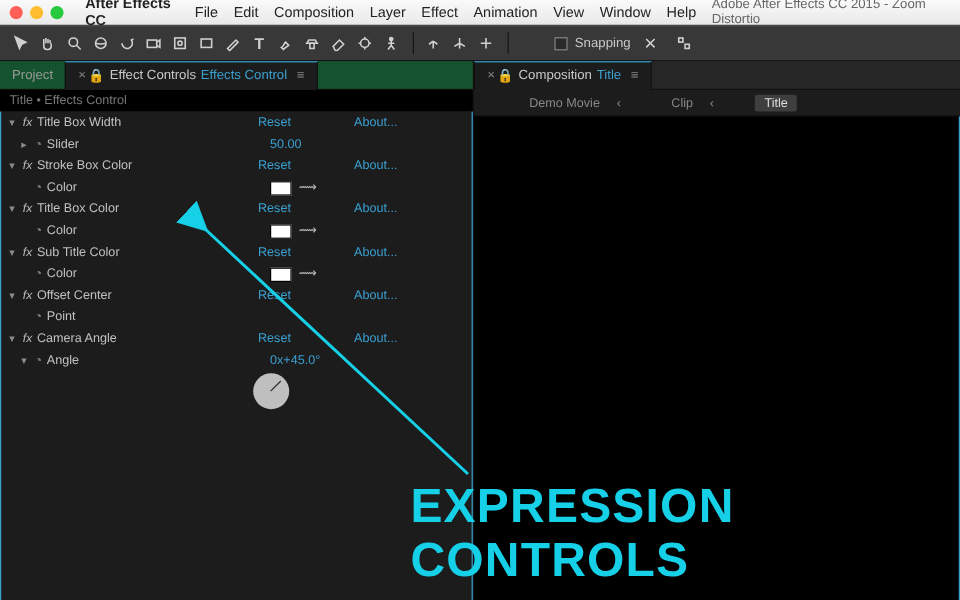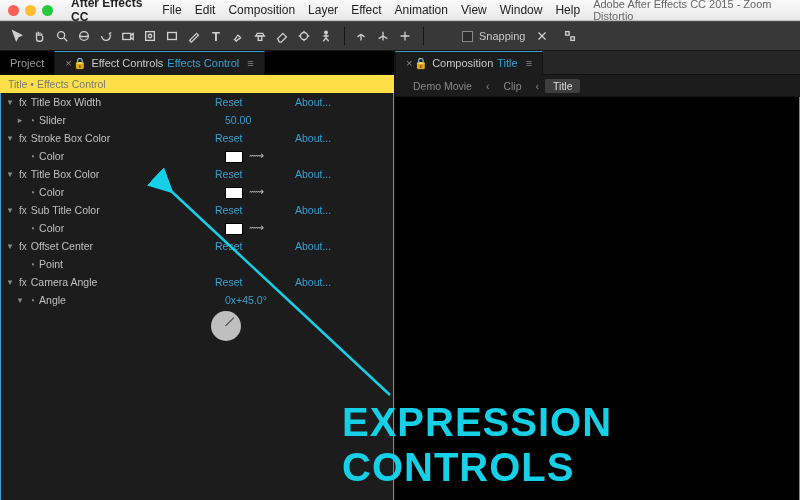--- a/index.html
+++ b/index.html
@@ -21,54 +21,54 @@
   .tb-sep{width:1px;height:18px;background:#161616;margin:0 6px;}
   .snap-group{margin-left:32px;display:flex;align-items:center;gap:6px;}
   .chk{width:11px;height:11px;border:1px solid #888;background:#2a2a2a;}
 
   
   .workspace{display:flex; height:449px; background:#262626;}
   .left-panel{width:395px; border-right:1px solid #111;}
   .right-panel{flex:1; background:#262626;}
 
   
-  .panel-tabs{display:flex; align-items:center; height:24px; background:#000000; border-bottom:1px solid #111; font-size:11px;}
+  .panel-tabs{display:flex; align-items:center; height:24px; background:#14532d; border-bottom:1px solid #111; font-size:11px;}
   .ptab{padding:0 10px; height:24px; display:flex; align-items:center; color:#999; cursor:pointer;}
   .ptab.active{background:#1c1c1c; color:#c9c9c9; border-top:1px solid #3aa0d0; border-left:1px solid #111; border-right:1px solid #111;}
   .ptab .link{color:#3aa0d0; margin-left:4px;}
   .ptab .lockicon{margin-right:4px;}
   .ptab .menuicon{margin-left:8px; color:#888;}
 
   
-  .layer-label{height:18px; font-size:10.5px; color:#777; padding:3px 8px; background:#fde047;}
+  .layer-label{height:18px; font-size:10.5px; color:#777; padding:3px 8px; background:#000000;}
 
   
   .fx-list{background:#1c1c1c; border:1px solid #3aa0d0; border-top:none; padding:0 0 220px 0; font-size:10.5px; color:#c0c0c0; position:relative;}
   .fx-row{display:grid; grid-template-columns:210px 80px 1fr; align-items:center; height:18px; padding-left:4px;}
   .fx-row.sub{grid-template-columns:210px 1fr; padding-left:14px; height:18px;}
   .fx-row .left{display:flex; align-items:center; gap:4px;}
   .tw{width:10px; color:#8a8a8a; font-size:9px; display:inline-block; text-align:center;}
-  .fxicon{color:#bcbcbc; font-size:10px;}
+  .fxicon{font-style:italic; color:#bcbcbc; font-size:10px;}
   .stopwatch{color:#888; font-size:10px;}
   .link{color:#3aa0d0; cursor:pointer;}
   .reset{color:#3aa0d0;}
   .about{color:#3aa0d0;}
   .propval{color:#3aa0d0;}
   .color-swatch{width:18px;height:12px;background:#fff;border:1px solid #000;display:inline-block;vertical-align:middle;}
   .eyedrop{display:inline-flex; margin-left:6px; color:#bbb;}
   .dial-cell{padding-left:210px;}
   .dial{width:30px;height:30px;border-radius:50%;background:#bfbfbf;position:relative;margin-top:2px;}
   .dial::after{content:"";position:absolute;width:1px;height:12px;background:#2b2b2b;left:14px;top:3px;transform-origin:bottom center;transform:rotate(45deg);}
   .pointicon{color:#888; font-size:11px; margin-right:4px;}
 
   
   .comp-hdr{display:flex;align-items:center;height:24px;border-bottom:1px solid #111; background:#262626; font-size:11px;}
   .comp-hdr .ptab.active{background:#1c1c1c;}
   .comp-breadcrumb{height:22px; display:flex; align-items:center; gap:6px; font-size:10.5px; color:#888; padding-left:10px; background:#1c1c1c; border-bottom:1px solid #111;}
-  .crumb{padding:1px 8px;}
+  .crumb{padding:1px 8px;margin-left:28px;}
   .crumb.active{background:#3e3e3e; border-radius:2px; color:#ddd;}
   .comp-canvas{background:#000; height:403px; border-right:1px solid #3aa0d0; }
 
   
   .annotation{position:absolute; left:0; top:0; width:800px; height:500px; pointer-events:none;}
   .anno-text{position:absolute; left:342px; top:400px; font-family:"Arial Black",Impact,sans-serif; font-size:40px; letter-spacing:1px; color:#15d0e7; text-transform:uppercase; font-weight:900;}
   svg.arrow{position:absolute; left:160px; top:180px; overflow:visible;}
 </style>
 </head>
 <body>

